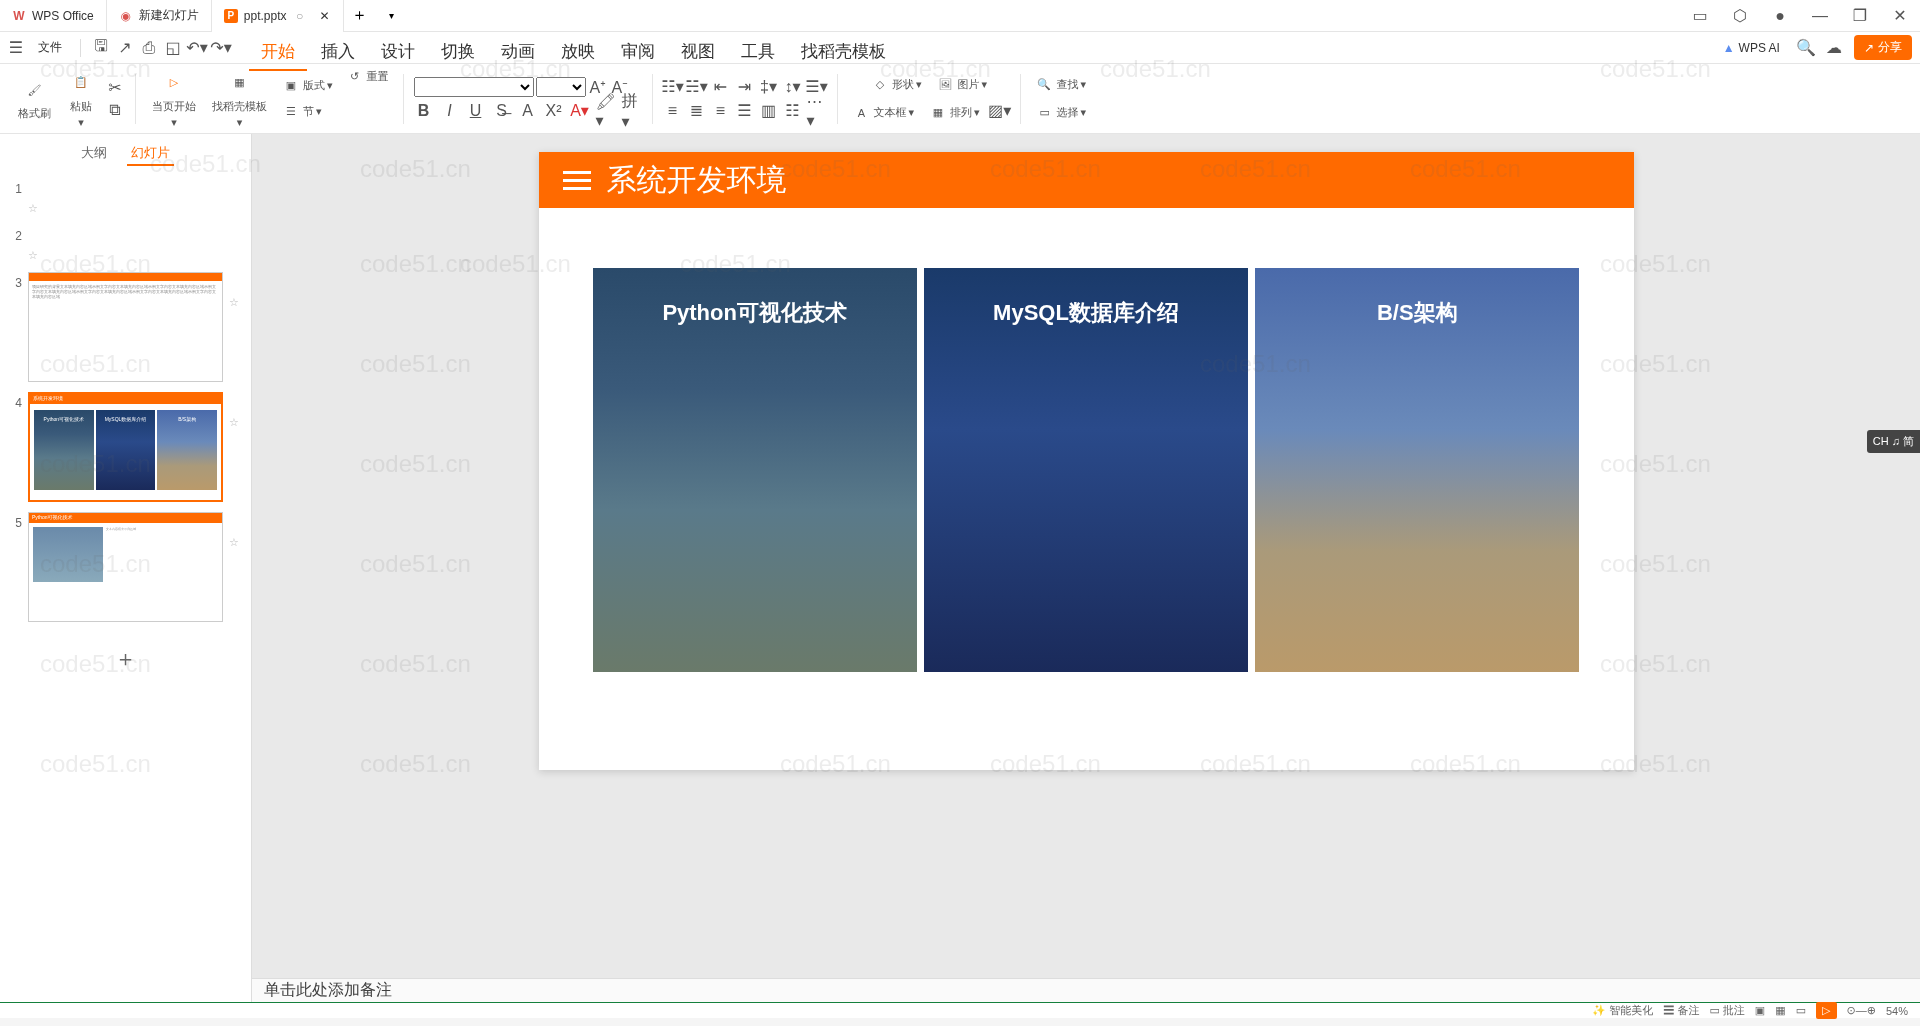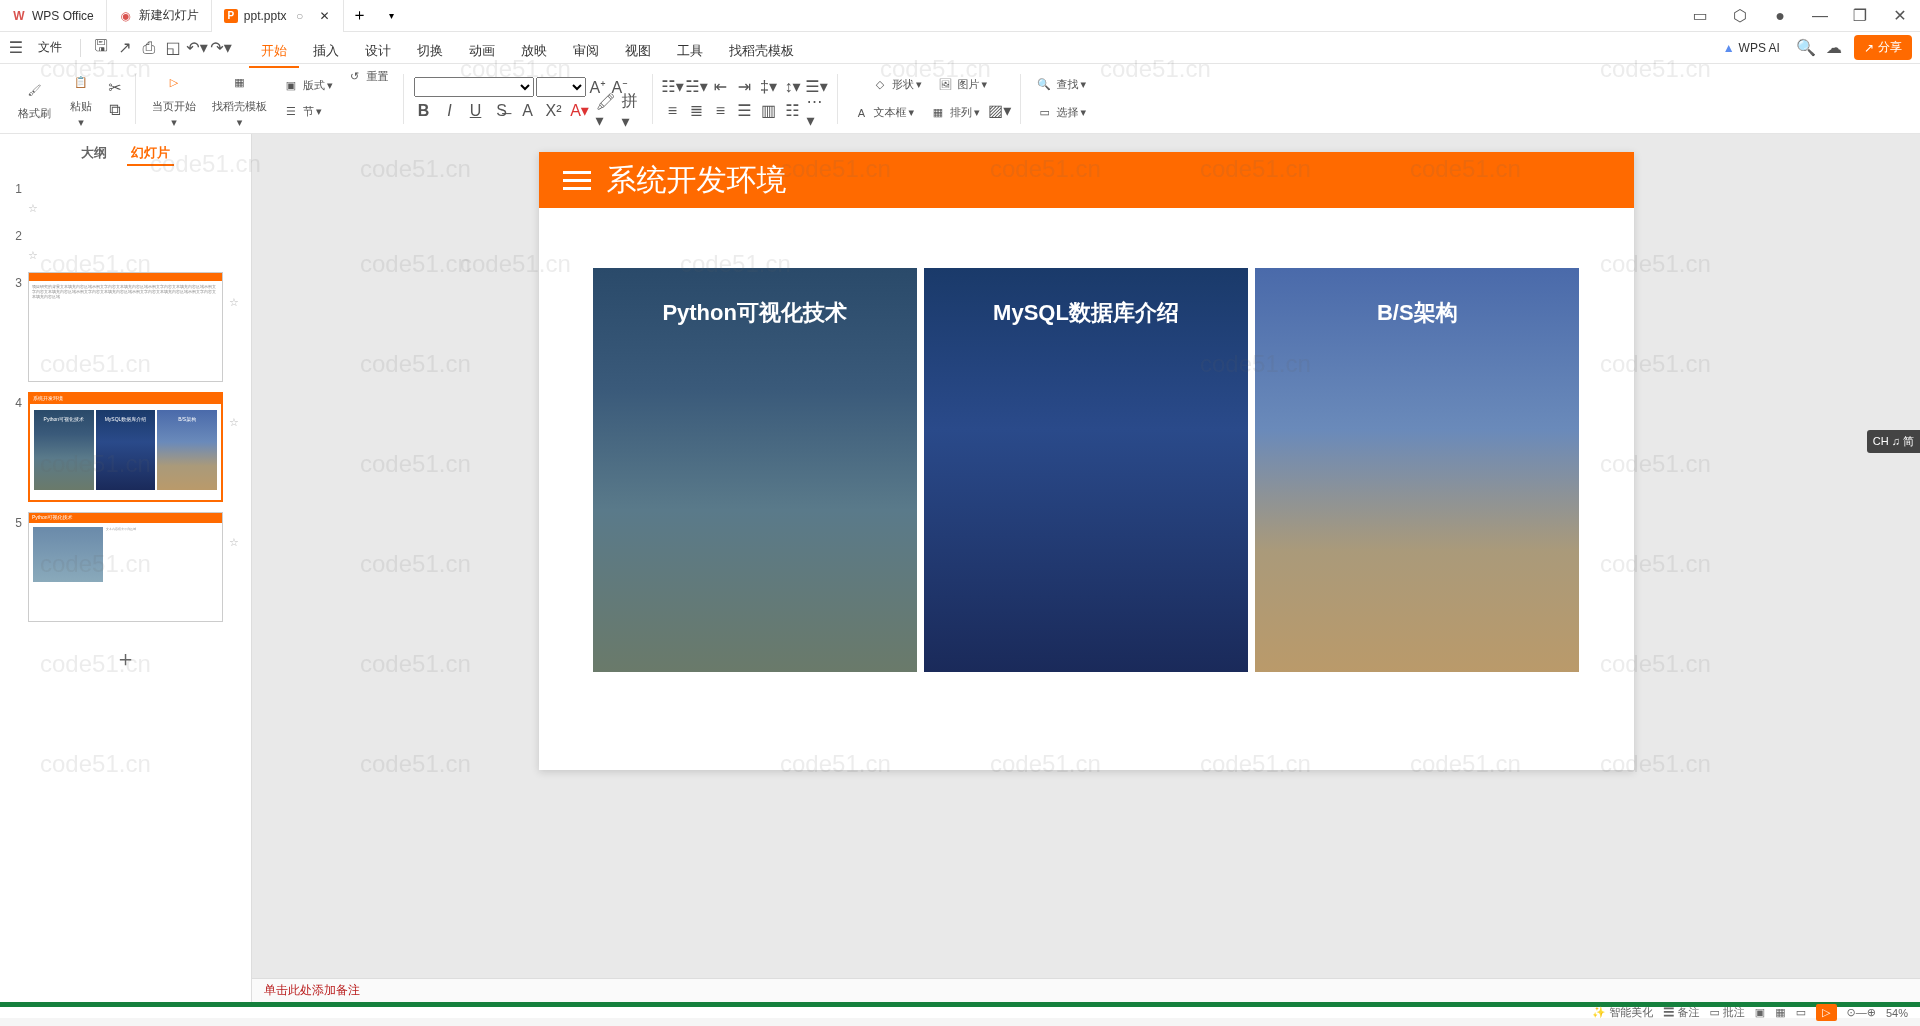--- a/index.html
+++ b/index.html
@@ -13,36 +13,36 @@
 .tab-new { width: 32px; display: flex; align-items: center; justify-content: center; cursor: pointer; }
 .win-controls { margin-left: auto; display: flex; }
 .win-btn { width: 40px; height: 32px; display: flex; align-items: center; justify-content: center; color: #555; cursor: pointer; }
 
 .menubar { height: 32px; background: #fff; display: flex; align-items: center; padding: 0 8px; border-bottom: 1px solid #e5e5e5; }
 .menu-left { display: flex; align-items: center; gap: 8px; }
 .menu-btn { display: flex; align-items: center; font-size: 12px; color: #333; cursor: pointer; padding: 4px 6px; gap: 4px; }
 .menu-icon { width: 16px; height: 16px; display: inline-flex; align-items: center; justify-content: center; color: #555; }
 .menu-sep { width: 1px; height: 18px; background: #ddd; margin: 0 4px; }
 .menu-tabs { display: flex; margin-left: 20px; gap: 2px; }
-.menu-tab { font-size: 13px; color: #333; padding: 6px 12px; cursor: pointer; margin-top: 9px; }
+.menu-tab { font-size: 17px; color: #333; padding: 6px 12px; cursor: pointer; margin-top: 9px; }
 .menu-tab.active { color: #ff6a00; border-bottom: 2px solid #ff6a00; }
 .menu-right { margin-left: auto; display: flex; align-items: center; gap: 12px; }
 .share-btn { background: #ff6a00; color: #fff; font-size: 12px; padding: 4px 10px; border-radius: 4px; cursor: pointer; display: flex; align-items: center; gap: 4px; }
 
 .ribbon { height: 70px; background: #fff; display: flex; align-items: center; padding: 4px 12px; border-bottom: 1px solid #e5e5e5; gap: 4px; }
 .rib-group { display: flex; align-items: center; gap: 4px; }
 .rib-item { display: flex; flex-direction: column; align-items: center; font-size: 11px; color: #555; padding: 4px 6px; cursor: pointer; gap: 2px; }
 .rib-item-sm { display: flex; align-items: center; font-size: 11px; color: #555; padding: 2px 4px; cursor: pointer; gap: 2px; }
 .rib-icon { width: 20px; height: 20px; display: inline-flex; align-items: center; justify-content: center; color: #555; }
 .rib-icon-lg { width: 28px; height: 28px; display: inline-flex; align-items: center; justify-content: center; color: #555; }
 .rib-sep { width: 1px; height: 50px; background: #e5e5e5; margin: 0 6px; }
 
 .workspace { display: flex; height: calc(100% - 32px - 32px - 70px - 24px); background: #e9e9e9; }
 .side-panel { width: 252px; background: #fff; border-right: 1px solid #ddd; display: flex; flex-direction: column; }
-.panel-tabs { display: flex; justify-content: center; gap: 16px; padding: 8px 0; font-size: 13px; font-weight: bold; }
+.panel-tabs { display: flex; justify-content: center; gap: 16px; padding: 8px 0; font-size: 13px; }
 .panel-tab { color: #666; cursor: pointer; padding: 2px 4px; }
 .panel-tab.active { color: #ff6a00; border-bottom: 2px solid #ff6a00; }
 .thumbs { flex: 1; overflow-y: auto; padding: 4px 8px; }
 .thumb-row { display: flex; align-items: flex-start; margin-bottom: 10px; gap: 6px; }
 .thumb-num { width: 14px; font-size: 12px; color: #666; text-align: right; padding-top: 4px; }
 .thumb-star { width: 12px; color: #bbb; font-size: 11px; padding-top: 24px; }
 .thumb { width: 195px; height: 110px; background: #fff; border: 1px solid #ccc; cursor: pointer; position: relative; overflow: hidden; }
 .thumb.selected { border: 2px solid #ff6a00; }
 .thumb-add { display: flex; justify-content: center; padding: 12px; font-size: 22px; color: #666; cursor: pointer; }
 
@@ -52,23 +52,23 @@
 .slide-header { height: 56px; background: #ff6a00; display: flex; align-items: center; padding: 0 24px; color: #fff; font-size: 30px; font-weight: 500; gap: 16px; }
 .hamburger { display: inline-flex; flex-direction: column; gap: 5px; }
 .hamburger span { width: 28px; height: 3px; background: #fff; }
 .cards { display: flex; gap: 7px; padding: 60px 54px 0; }
 .card { flex: 1; height: 404px; position: relative; display: flex; justify-content: center; padding-top: 30px; color: #fff; font-size: 22px; font-weight: 700; }
 .card1 { background: linear-gradient(180deg, #2a4a6a 0%, #3a5a7a 30%, #5a7a8a 60%, #6a7a6a 100%); }
 .card2 { background: linear-gradient(180deg, #1a3a6a 0%, #2a4a8a 40%, #1a2a5a 100%); }
 .card3 { background: linear-gradient(180deg, #4a6aaa 0%, #6a8aba 40%, #aa9a7a 70%, #ba9a6a 100%); }
 .watermark-red { position: absolute; left: 50%; top: 270px; transform: translateX(-50%); color: #e03030; font-size: 32px; font-weight: 700; letter-spacing: 2px; white-space: nowrap; }
 
-.notes-bar { height: 24px; background: #fafafa; border-top: 1px solid #ddd; display: flex; align-items: center; padding: 0 12px; font-size: 12px; color: #b91c1c; }
-
-.statusbar { height: 16px; background: #fff; border-top: 5px solid #15803d; display: flex; align-items: center; padding: 0 12px; font-size: 11px; color: #666; gap: 12px; }
+.notes-bar { height: 24px; background: #fafafa; border-top: 1px solid #ddd; display: flex; align-items: center; padding: 0 12px; font-size: 16px; color: #404040; }
+
+.statusbar { height: 16px; background: #fff; border-top: 1px solid #15803d; display: flex; align-items: center; padding: 0 12px; font-size: 11px; color: #666; gap: 12px; }
 .status-right { margin-left: auto; display: flex; align-items: center; gap: 10px; }
 
 .wm { position: absolute; color: rgba(100,100,100,0.12); font-size: 24px; pointer-events: none; z-index: 100; }
 
 .ime-tag { position: absolute; right: 0; top: 430px; background: #444; color: #fff; font-size: 11px; padding: 4px 6px; border-radius: 3px 0 0 3px; }
 
 
 .t1 { background: #3a5a6a; display:flex; align-items:center; justify-content:center; color:#fff; font-size:10px; }
 .t1-bulb { width:24px; height:24px; border:2px solid #fff; border-radius:50%; margin-bottom:6px; }
 .t2-img { height:50px; background:linear-gradient(180deg,#6a8aaa,#8aaabb); }

